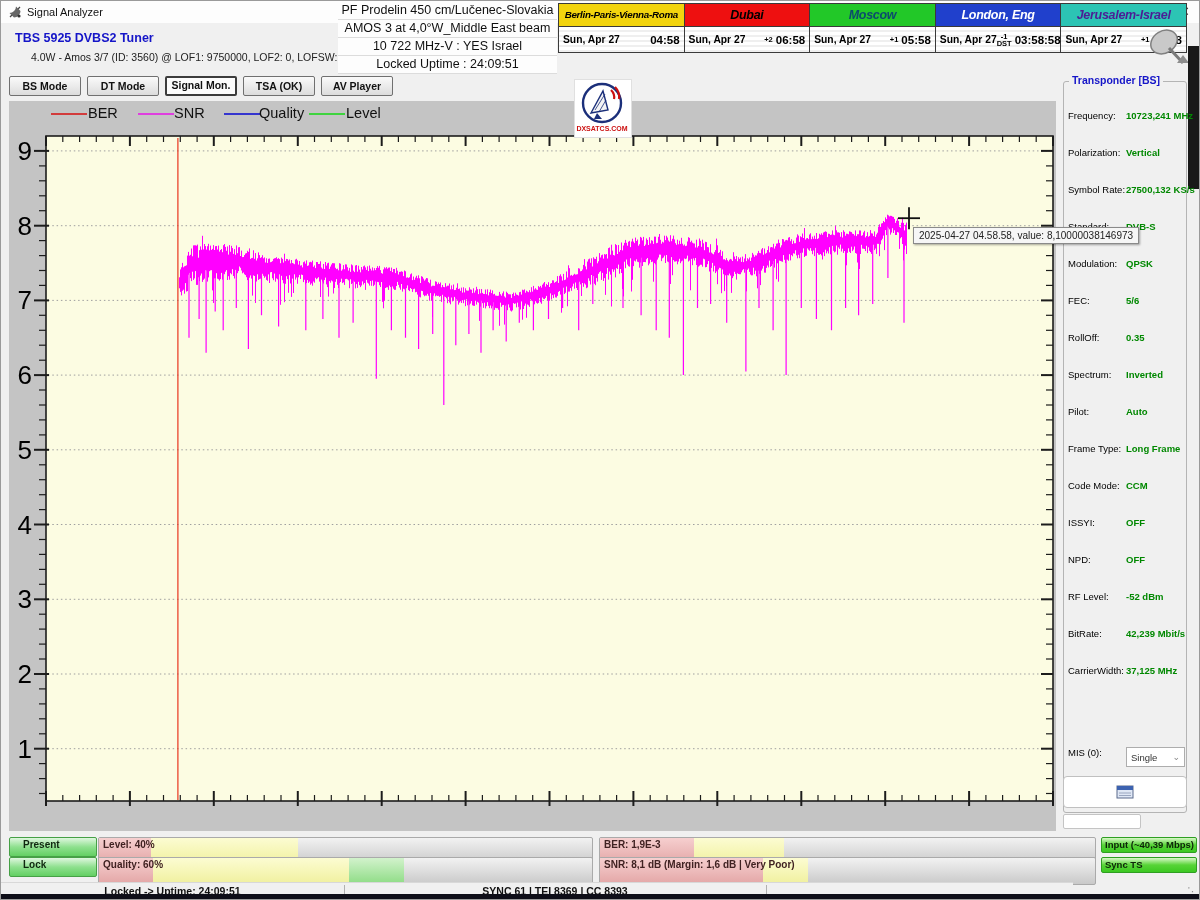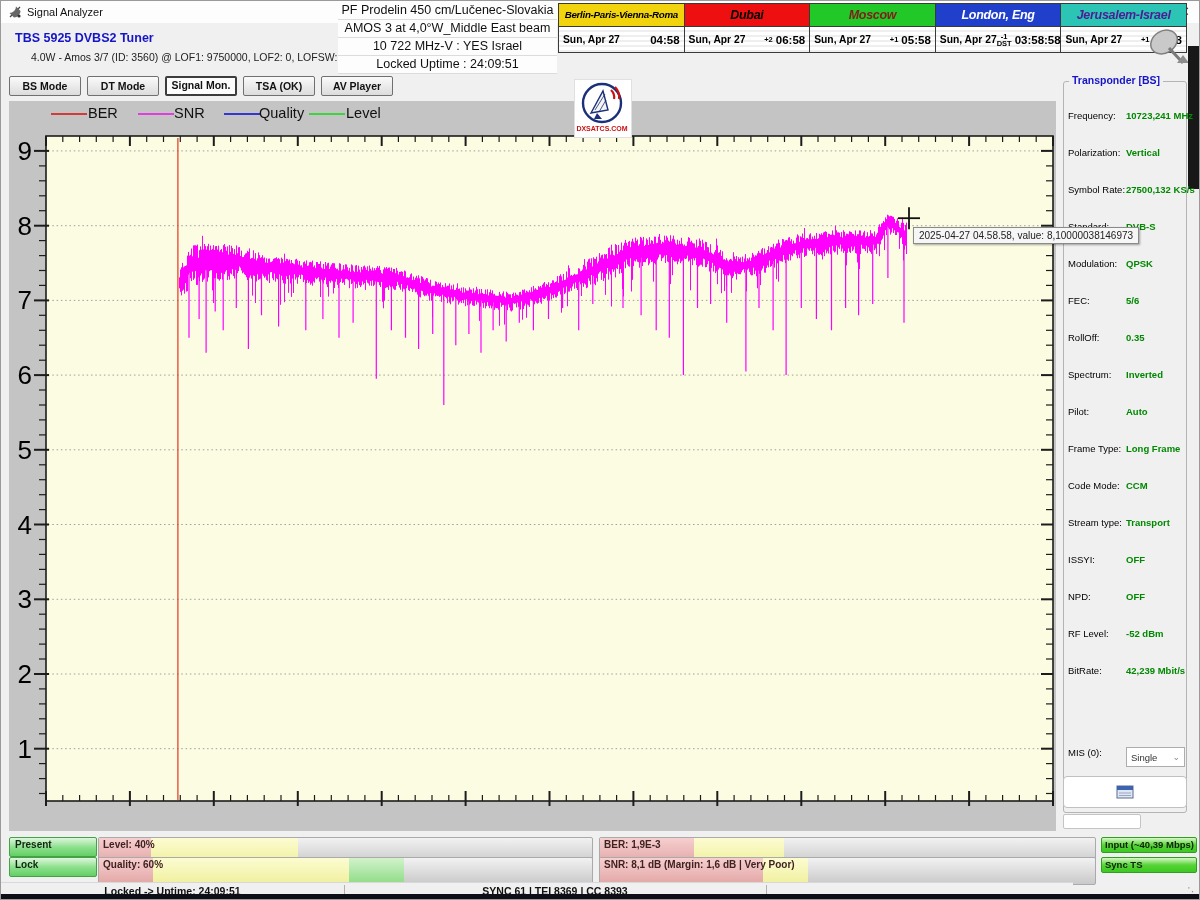--- a/index.html
+++ b/index.html
@@ -50,21 +50,21 @@
   .tp-label{font-size:9.5px;color:#000;width:58px;flex:none;white-space:nowrap;}
   .tp-value{font-size:9.5px;font-weight:bold;color:#008800;white-space:nowrap;}
   .mis-row{position:absolute;left:1067px;top:746px;width:117px;display:flex;}
   .mis-select{margin-left:auto;width:64px;height:20px;border:1px solid #adadad;background:#fff;font-size:9.5px;
               display:flex;align-items:center;padding:0 4px;box-sizing:border-box;color:#333;}
   .mis-chevron{margin-left:auto;color:#888;font-size:9px;}
   .device-btn{position:absolute;left:1062px;top:775px;width:124px;height:32px;background:#fff;border:1px solid #c0c0c0;border-radius:4px;
               box-sizing:border-box;display:flex;align-items:center;justify-content:center;}
   .spacer-box{position:absolute;left:1062px;top:813px;width:78px;height:15px;background:#fff;border:1px solid #c4c4c4;border-radius:2px;box-sizing:border-box;}
   
-  .ind{position:absolute;height:20px;width:88px;font-size:10px;font-weight:bold;color:#102810;padding-left:5px;line-height:14px;
+  .ind{position:absolute;height:20px;width:88px;font-size:10px;font-weight:bold;color:#102810;padding-left:13px;line-height:14px;
        background:linear-gradient(#dff7df,#8ee08e 50%,#63cf63);border:1px solid #46a046;border-radius:2px;box-sizing:border-box;}
   .bar{position:absolute;height:28px;background:linear-gradient(#f2f2f2,#c9c9c9);border:1px solid #aaa;border-radius:2px;
        box-sizing:border-box;overflow:hidden;}
   .seg{position:absolute;top:0;bottom:0;}
   .seg.pink{background:linear-gradient(#f6cfcf,#e3a6a6);}
   .seg.yellow{background:linear-gradient(#fcfcd2,#f0f09e);}
   .seg.green{background:linear-gradient(#d2f2cc,#8edc85);}
   .bar-label{position:absolute;left:4px;top:0;font-size:10px;font-weight:bold;color:#402222;line-height:14px;white-space:nowrap;z-index:2;}
   .gbtn{position:absolute;left:1100px;width:96px;height:16px;font-size:9.5px;font-weight:bold;color:#0c2408;line-height:14px;padding-left:3px;
         background:linear-gradient(#d8f8c8,#57d437 50%,#3cc822);border:1px solid #2f9f22;border-radius:2px;box-sizing:border-box;white-space:nowrap;}
@@ -111,21 +111,21 @@
       <div class="clock-hdr" style="background: rgb(238, 16, 16); color: rgb(0, 0, 0);">Dubai</div>
       <div class="clock-body">
         <span class="clock-date">Sun, Apr 27</span>
         <span class="clock-off ml-auto">
           <i style="font-style: normal;">+2</i>
         </span>
         <span class="clock-time">06:58</span>
       </div>
     </div>
     <div class="clock-cell">
-      <div class="clock-hdr" style="background: rgb(34, 200, 40); color: #7f1d1d;">Moscow</div>
+      <div class="clock-hdr" style="background: rgb(34, 200, 40); color: #0c4a6e;">Moscow</div>
       <div class="clock-body">
         <span class="clock-date">Sun, Apr 27</span>
         <span class="clock-off ml-auto">
           <i style="font-style: normal;">+1</i>
         </span>
         <span class="clock-time">05:58</span>
       </div>
     </div>
     <div class="clock-cell">
       <div class="clock-hdr" style="background: rgb(32, 64, 204); color: rgb(255, 255, 255);">London, Eng</div>
@@ -488,38 +488,38 @@
     </div>
     <div class="tp-row">
       <span class="tp-label">Frame Type:</span>
       <span class="tp-value">Long Frame</span>
     </div>
     <div class="tp-row">
       <span class="tp-label">Code Mode:</span>
       <span class="tp-value">CCM</span>
     </div>
     <div class="tp-row">
-      <span class="tp-label">Stream type:</span>
-      <span class="tp-value">Transport</span>
-    </div>
-    <div class="tp-row">
       <span class="tp-label">ISSYI:</span>
       <span class="tp-value">OFF</span>
     </div>
     <div class="tp-row">
       <span class="tp-label">NPD:</span>
       <span class="tp-value">OFF</span>
     </div>
     <div class="tp-row">
       <span class="tp-label">RF Level:</span>
       <span class="tp-value">-52 dBm</span>
     </div>
     <div class="tp-row">
       <span class="tp-label">BitRate:</span>
       <span class="tp-value">42,239 Mbit/s</span>
+    </div>
+    <div class="tp-row">
+      <span class="tp-label">CarrierWidth:</span>
+      <span class="tp-value">37,125 MHz</span>
     </div>
   </div>
 <div class="mis-row">
   <span class="tp-label">MIS (0):</span>
   <span class="mis-select">
     <span>Single</span>
     <span class="mis-chevron">⌄</span>
   </span>
 </div>
 <div class="device-btn">

